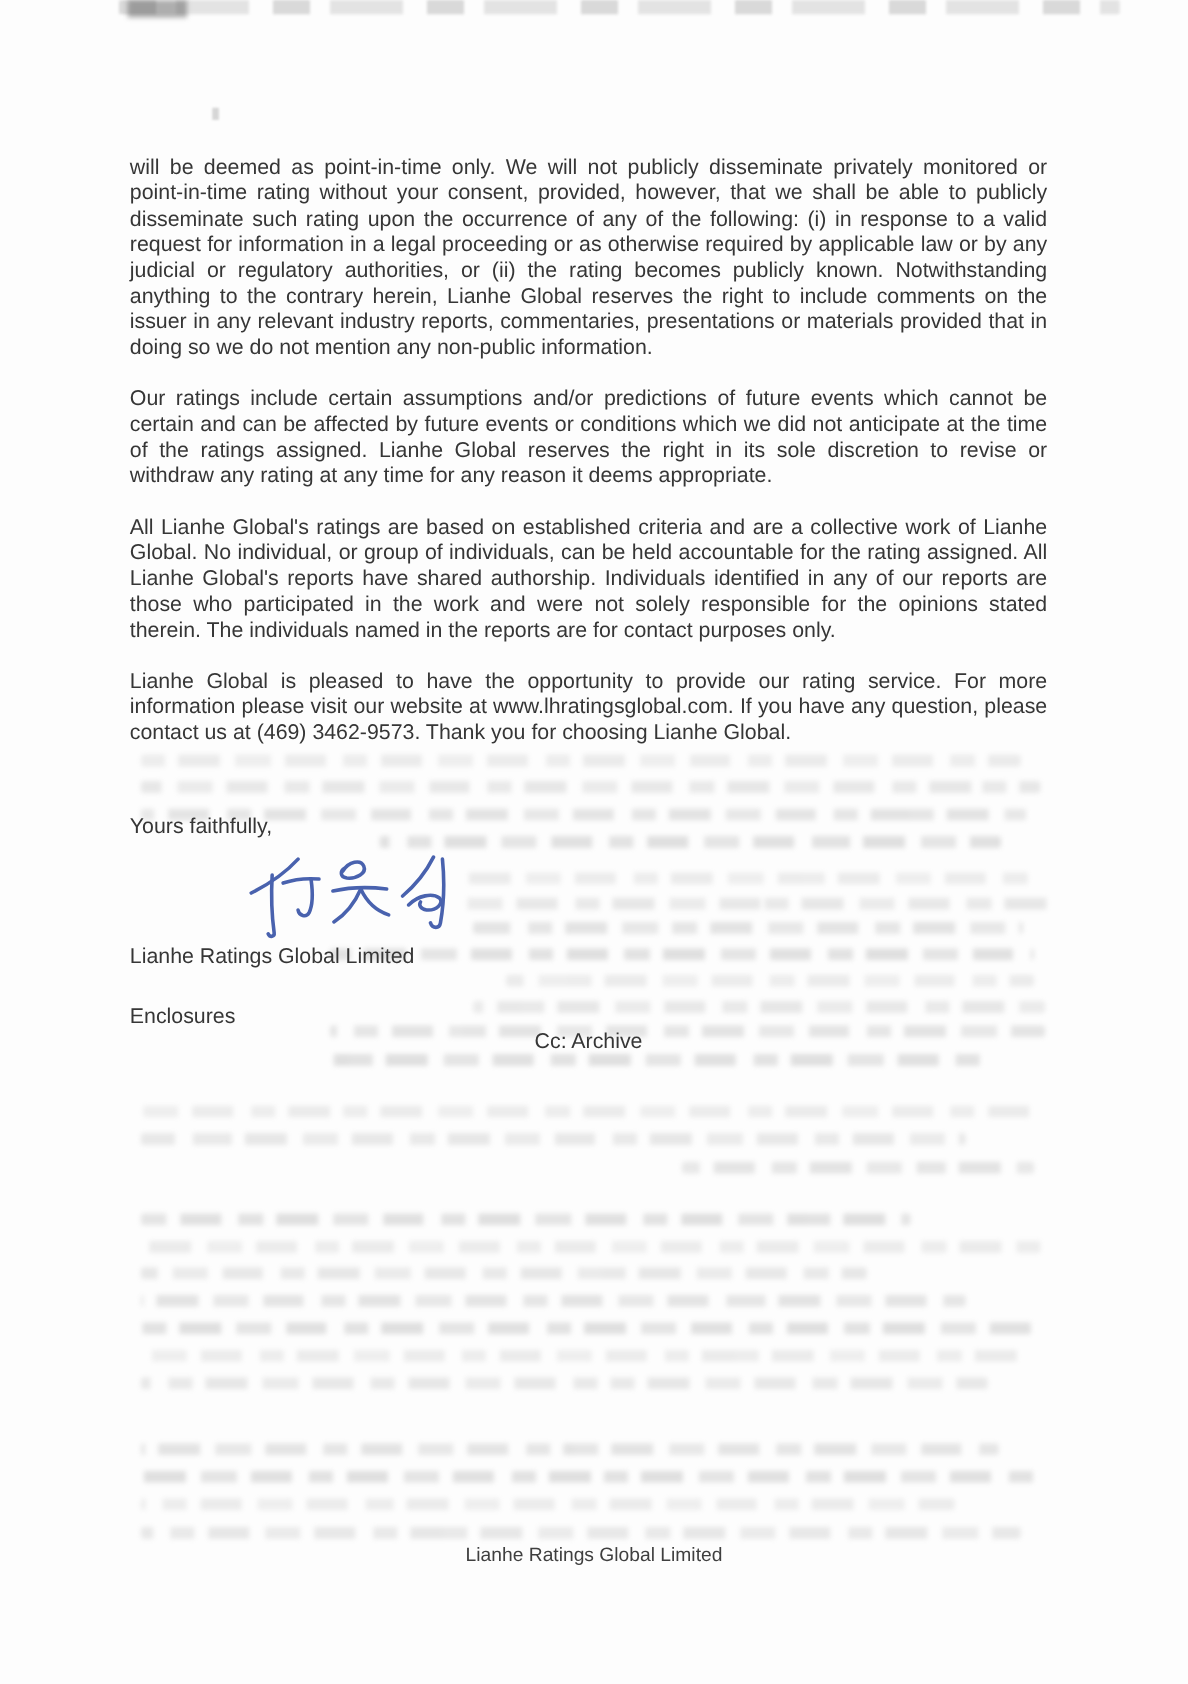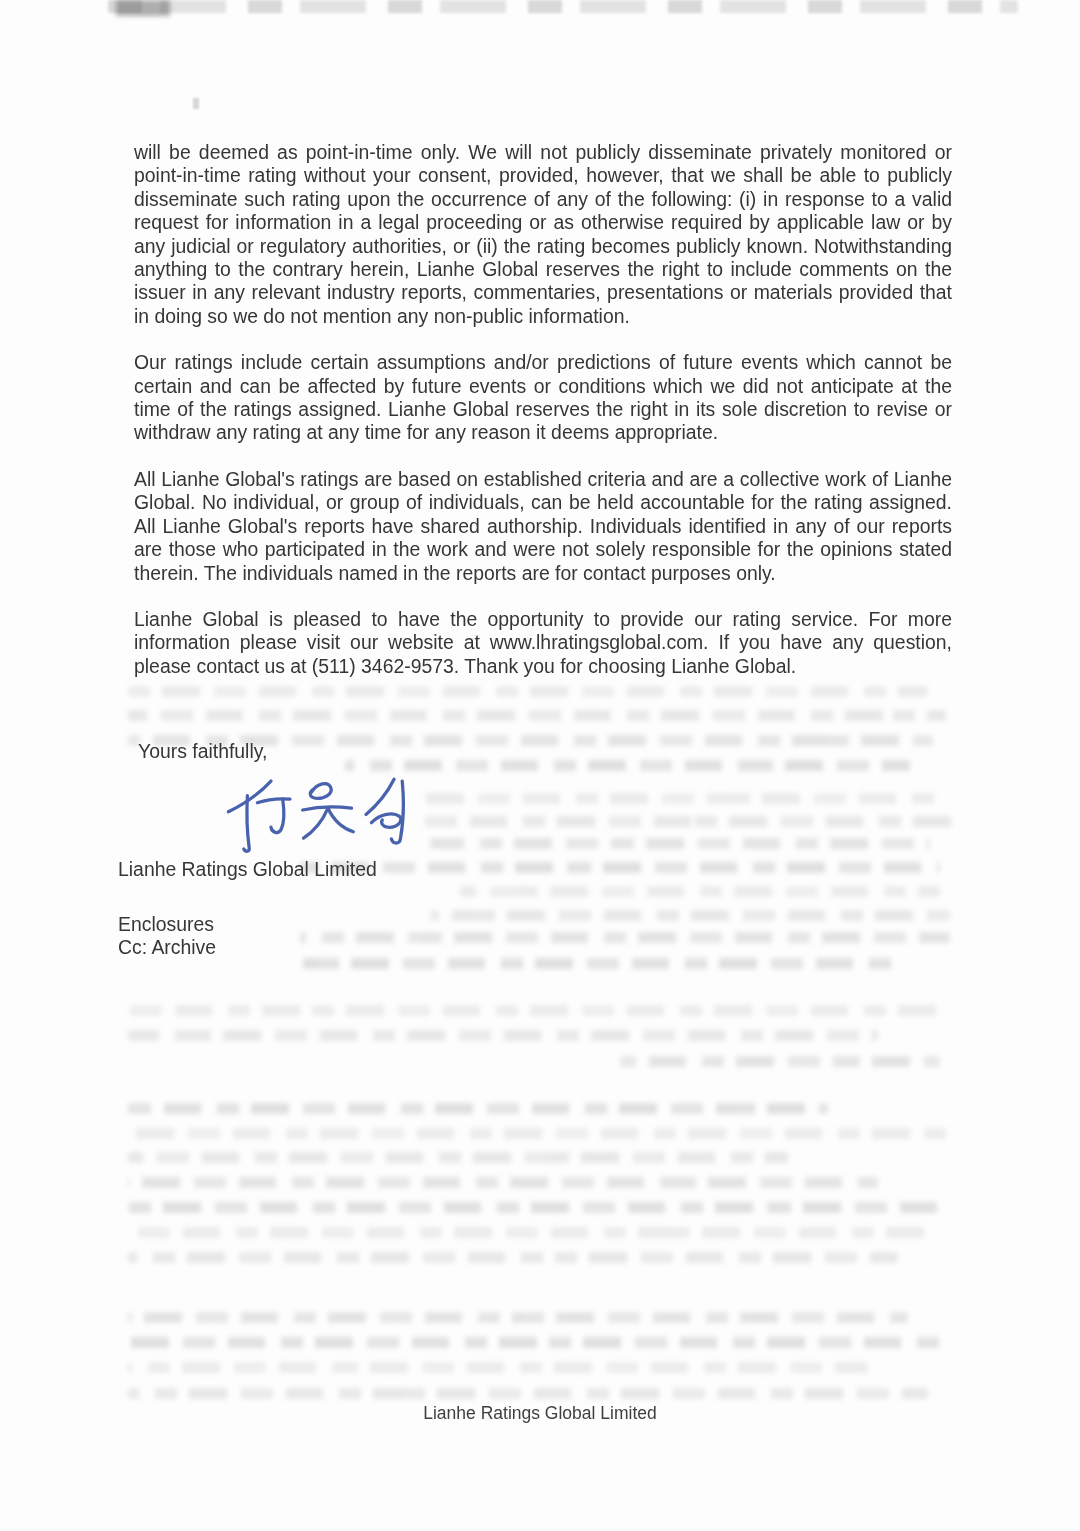--- a/index.html
+++ b/index.html
@@ -35,26 +35,26 @@
       #a3a3a3 86px 118px, transparent 118px 131px,
       #949494 131px 168px, transparent 168px 184px);
     filter:blur(2.4px);
   }
 
   
   .content{
     position:absolute;left:118px;top:141px;width:834px;z-index:2;
     color:var(--ink);font-size:19.4px;line-height:23.4px;
   }
-  .content p{margin:0 0 23px 16px;text-align:justify;}
-  .signoff{margin-top:62px;margin-left:20px;}
+  .content p{margin:0 0 23px 0;text-align:justify;}
+  .signoff{margin-top:62px;}
   .signature-svg{display:block;margin:8px 0 0 88px;width:215px;height:86px;}
   .company-line{margin-top:0;}
   .enclosures-line{margin-top:32px;}
-  .cc-line{margin-top:0;}
+  .cc-line{margin-top:0;text-align:center;}
 
   
   .footer{
     position:absolute;left:0;top:1402px;width:1080px;z-index:2;
     text-align:center;color:#3f3f3f;font-size:17.5px;line-height:23px;
   }
   .footer b{font-weight:bold;}
 </style>
 </head>
 <body>
@@ -88,21 +88,21 @@
     <div class="ghost" style="top: 686px; left: 128px; width: 800px; background-position: 0px 0px; opacity: 0.16;"></div>
 
   <div class="smudge-top"></div>
   <div class="smudge-blob"></div>
   <div class="smudge-dot"></div>
 
   <div class="content">
     <p>will be deemed as point-in-time only. We will not publicly disseminate privately monitored or point-in-time rating without your consent, provided, however, that we shall be able to publicly disseminate such rating upon the occurrence of any of the following: (i) in response to a valid request for information in a legal proceeding or as otherwise required by applicable law or by any judicial or regulatory authorities, or (ii) the rating becomes publicly known. Notwithstanding anything to the contrary herein, Lianhe Global reserves the right to include comments on the issuer in any relevant industry reports, commentaries, presentations or materials provided that in doing so we do not mention any non-public information.</p>
     <p>Our ratings include certain assumptions and/or predictions of future events which cannot be certain and can be affected by future events or conditions which we did not anticipate at the time of the ratings assigned. Lianhe Global reserves the right in its sole discretion to revise or withdraw any rating at any time for any reason it deems appropriate.</p>
     <p>All Lianhe Global's ratings are based on established criteria and are a collective work of Lianhe Global. No individual, or group of individuals, can be held accountable for the rating assigned. All Lianhe Global's reports have shared authorship. Individuals identified in any of our reports are those who participated in the work and were not solely responsible for the opinions stated therein. The individuals named in the reports are for contact purposes only.</p>
-    <p>Lianhe Global is pleased to have the opportunity to provide our rating service. For more information please visit our website at www.lhratingsglobal.com. If you have any question, please contact us at (511) 3462-9573. Thank you for choosing Lianhe Global.</p>
+    <p>Lianhe Global is pleased to have the opportunity to provide our rating service. For more information please visit our website at www.lhratingsglobal.com. If you have any question, please contact us at (469) 3462-9573. Thank you for choosing Lianhe Global.</p>
 
     <div class="signoff">Yours faithfully,</div>
 
     <svg class="signature-svg" viewBox="0 0 220 95" fill="none" stroke="var(--sig)" stroke-width="3.6" stroke-linecap="round" stroke-linejoin="round" opacity="0.92">
 
       <path d="M63 10 C52 22 36 34 16 44"></path>
       <path d="M37 26 C36 44 36 62 39 84 C39.5 88 35 89 33 85"></path>
       <path d="M48 34 C60 30 73 29 84 30"></path>
       <path d="M76 30 C78 44 78 56 74 64 C71 69 64 67 63 61"></path>
 

